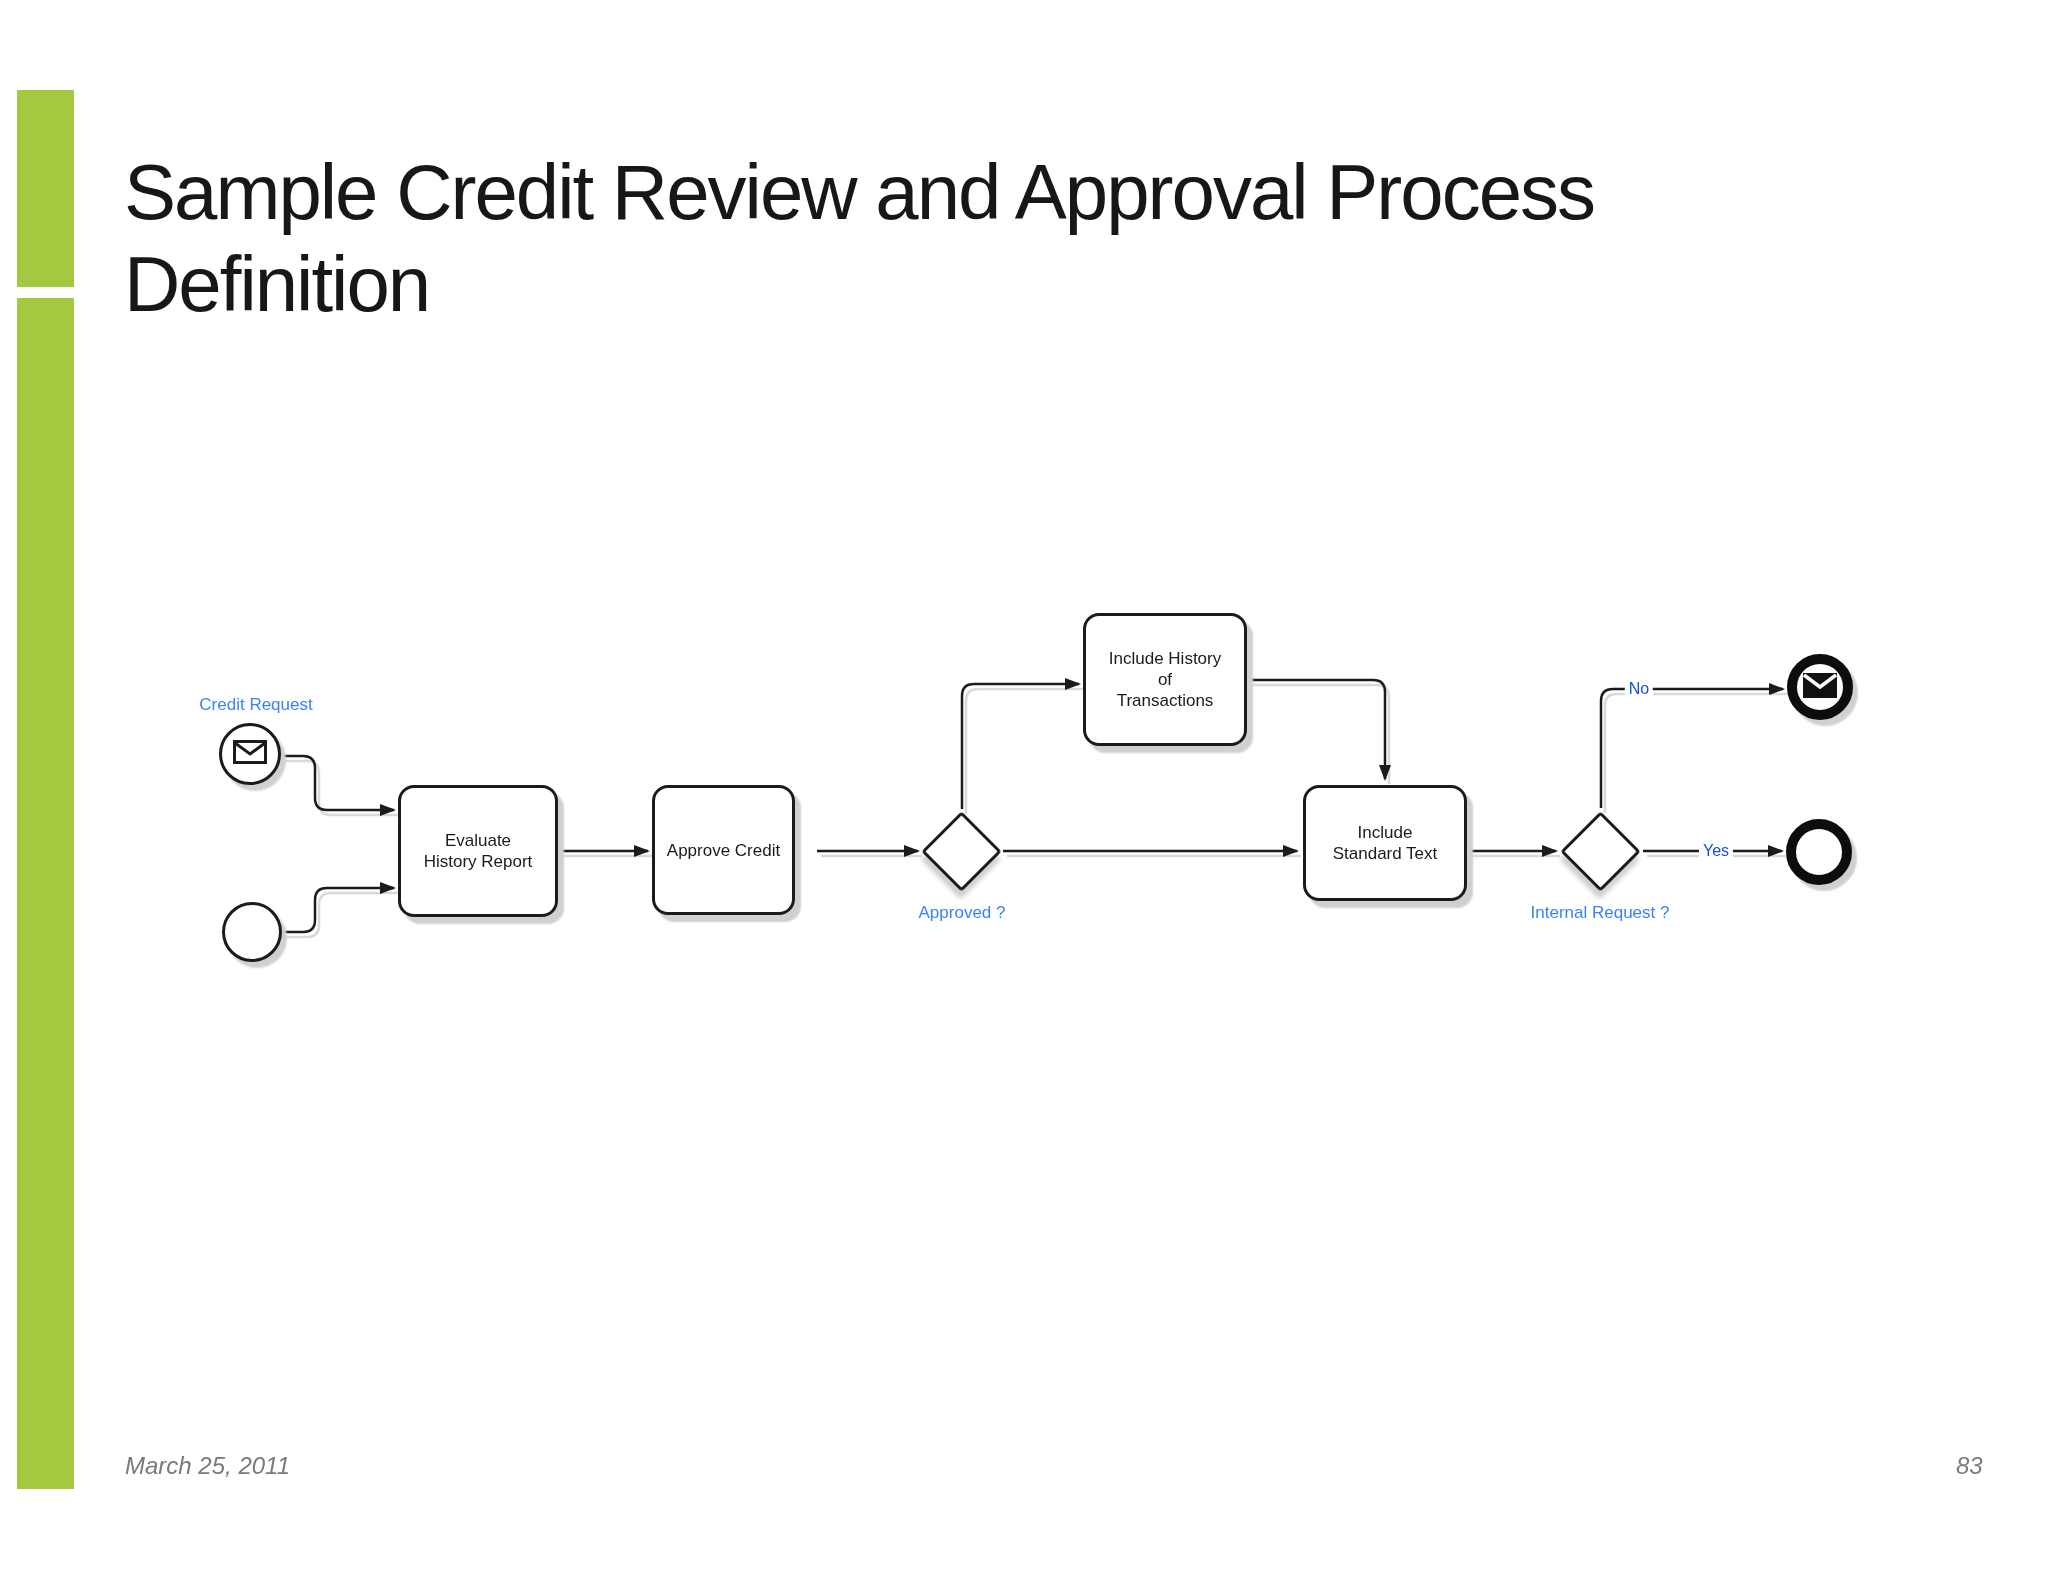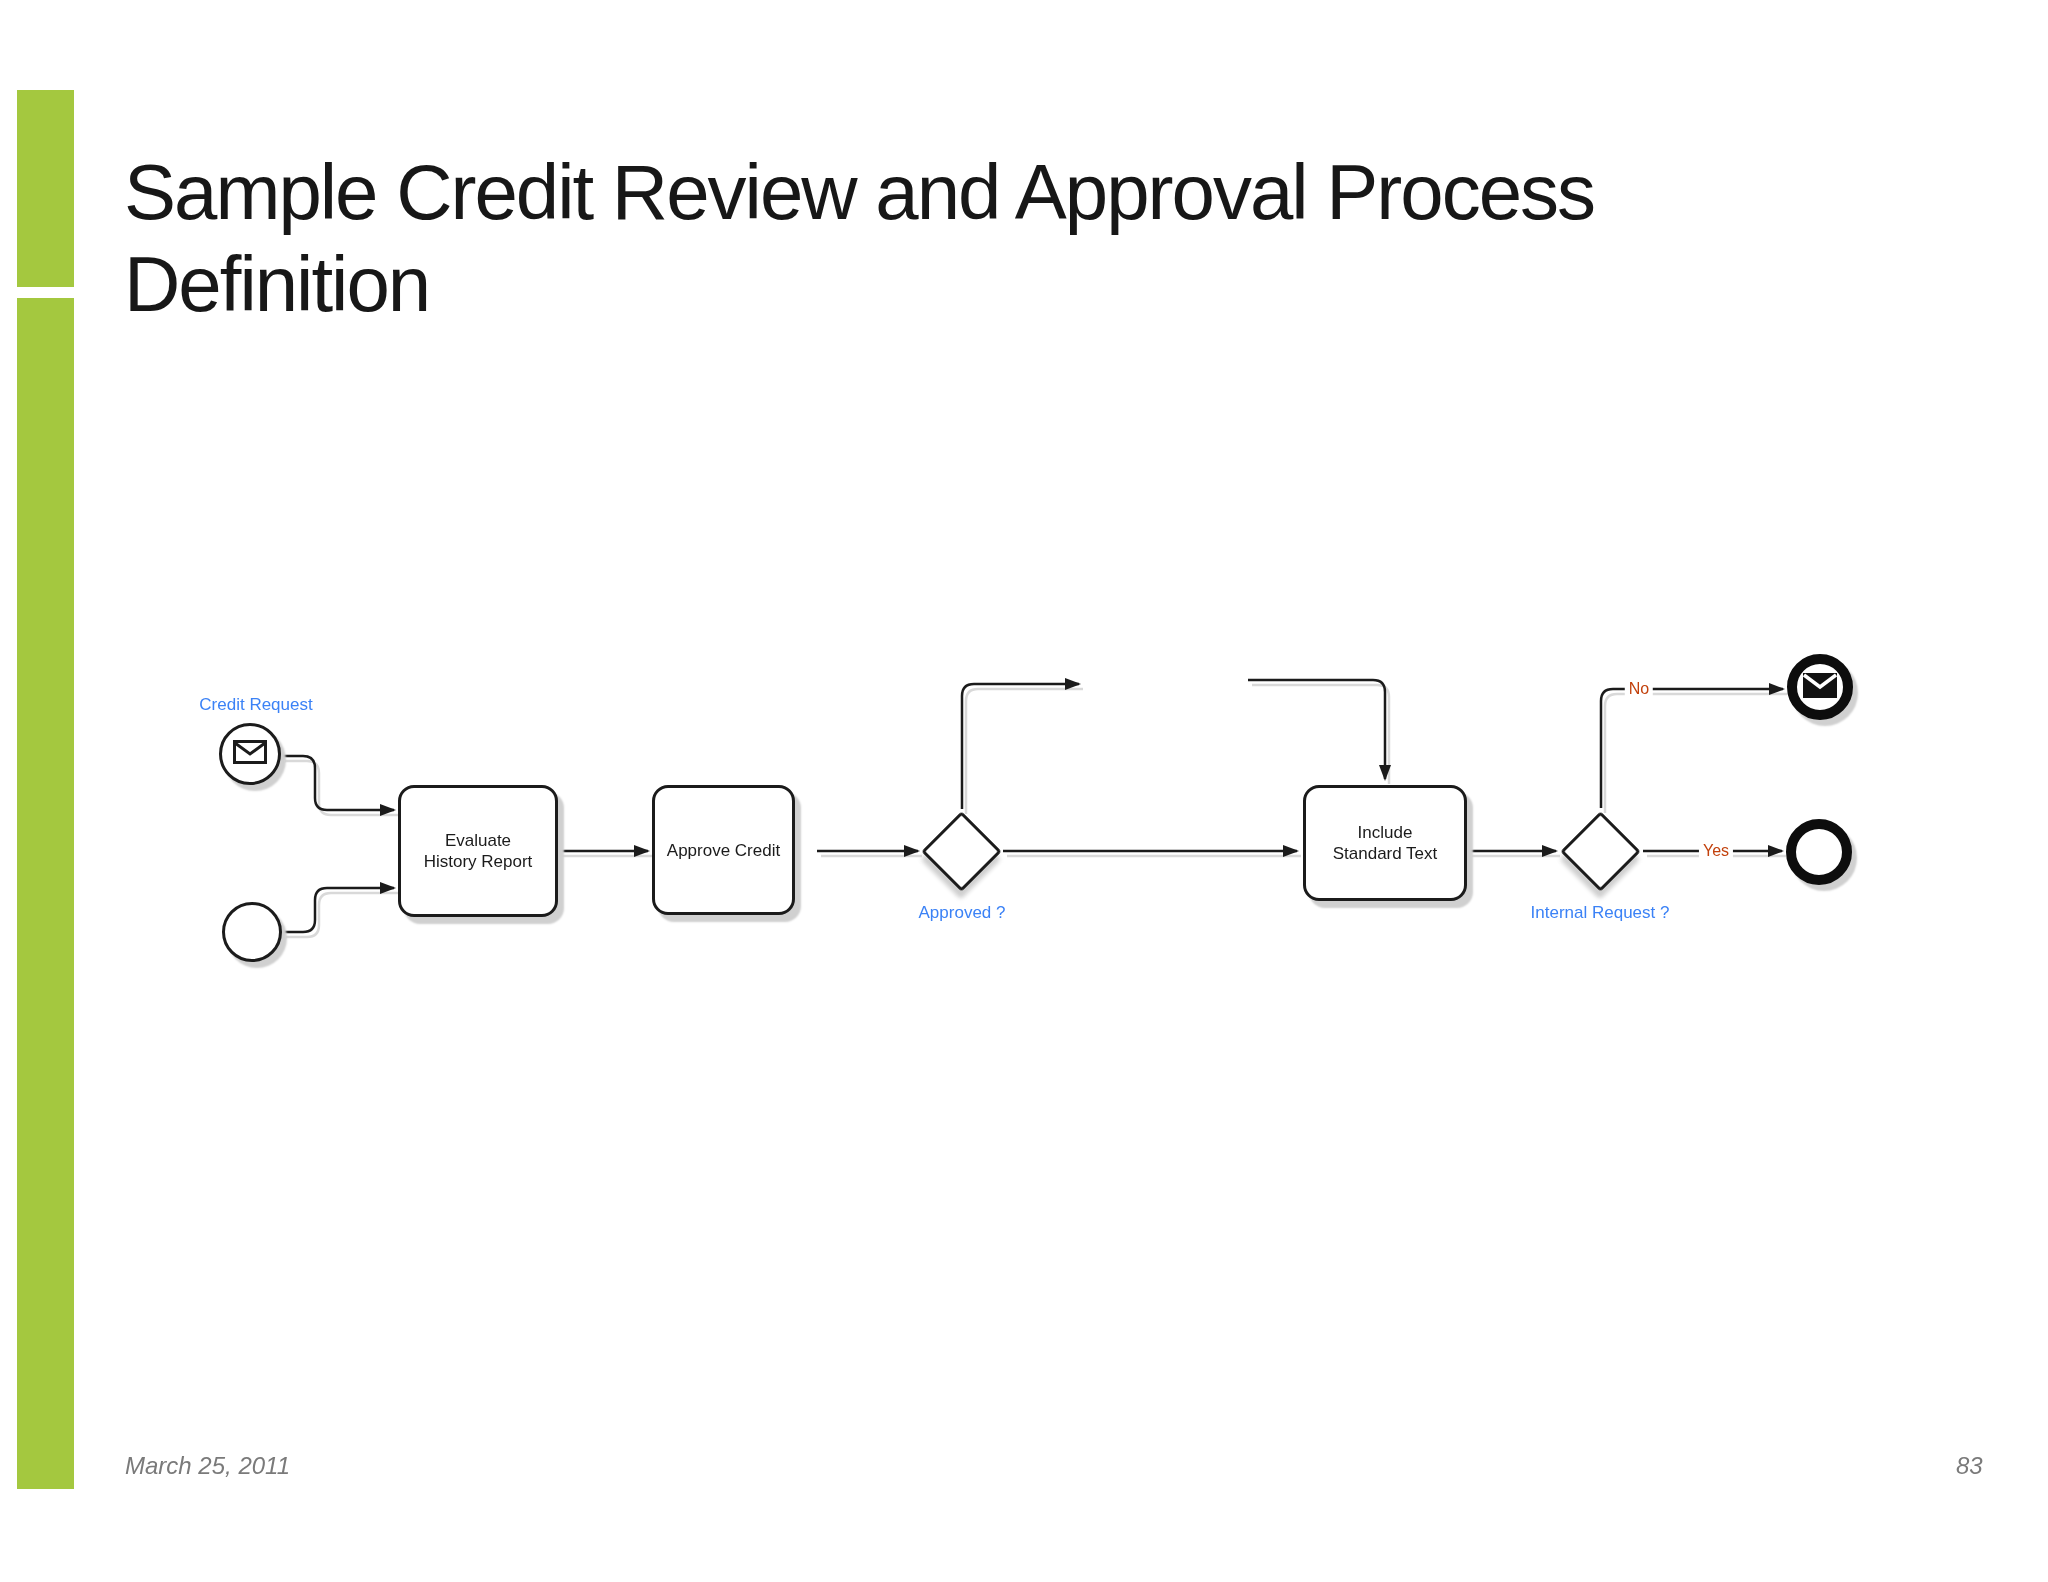--- a/index.html
+++ b/index.html
@@ -64,21 +64,21 @@
   }
   .gw-approved{left:933px;top:823px;}
   .gw-internal{left:1572px;top:823px;}
 
   .node-label{
     position:absolute;z-index:3;transform:translate(-50%,-50%);
     font-size:17px;color:#3b82f6;white-space:nowrap;text-align:center;
   }
   .edge-label{
     position:absolute;z-index:3;transform:translate(-50%,-50%);
-    font-size:16px;color:#c2410c;background:#fff;padding:0 4px;white-space:nowrap;
+    font-size:16px;color:#1d4ed8;background:#fff;padding:0 4px;white-space:nowrap;
   }
   .lb-credit  {left:256px;top:705px;}
   .lb-approved{left:962px;top:913px;}
   .lb-internal{left:1600px;top:913px;}
   .lb-no {left:1639px;top:689px;}
   .lb-yes{left:1716px;top:851px;}
 
   
   .footer-date,.footer-page{
     position:absolute;top:1452px;font-size:24px;color:#7a7a7a;z-index:2;font-style:italic;
@@ -146,20 +146,25 @@
 
   <div class="task task-evaluate">
     <div>Evaluate</div>
     <div>History Report</div>
   </div>
 
   <div class="task task-approve">
     <div>Approve Credit</div>
   </div>
 
+  <div class="task task-history">
+    <div>Include History</div>
+    <div>of</div>
+    <div>Transactions</div>
+  </div>
 
   <div class="task task-standard">
     <div>Include</div>
     <div>Standard Text</div>
   </div>
 
   <div class="gateway gw-approved"></div>
   <div class="node-label lb-approved">Approved ?</div>
 
   <div class="gateway gw-internal"></div>

